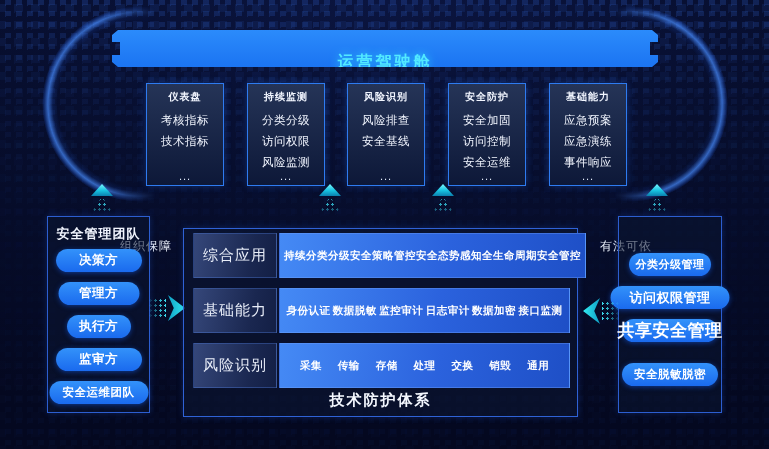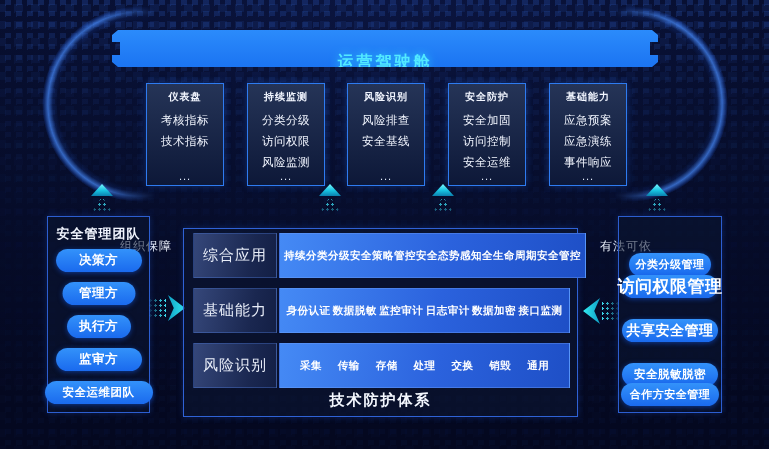--- a/index.html
+++ b/index.html
@@ -215,32 +215,31 @@
       <div class="tri"></div>
       <div class="dots"></div>
     </div>
   <div class="mid-label" style="left:120px; top:195px">组织保障</div>
   <div class="mid-label" style="left:364px; top:197px">技术支撑</div>
   <div class="mid-label" style="left:600px; top:195px">有法可依</div>
 
   <div class="panel" style="left:47px; width:103px">
     <div class="panel-title">安全管理团队</div>
     <div class="pill" style="top:32px;  width:86px">决策方</div>
-    <div class="pill" style="top:65px;  width:73px">管理方</div>
+    <div class="pill" style="top:65px;  width:81px">管理方</div>
     <div class="pill" style="top:98px;  width:64px">执行方</div>
     <div class="pill" style="top:131px; width:86px">监审方</div>
-    <div class="pill" style="top:164px; width:108px; font-size:11.5px">安全运维团队</div>
+    <div class="pill" style="top:164px; width:99px; font-size:11.5px">安全运维团队</div>
   </div>
 
   <div class="panel" style="left:618px; width:104px">
     <div class="pill" style="top:36px;  width:82px; font-size:11px">分类分级管理</div>
-    <div class="pill" style="top:58px;  width:96px; font-size:17px">访问权限管理</div>
-    <div class="pill" style="top:102px; width:96px; font-size:14px">共享安全管理</div>
+    <div class="pill" style="top:69px;  width:119px; font-size:13px">访问权限管理</div>
+    <div class="pill" style="top:102px; width:96px; font-size:17px">共享安全管理</div>
     <div class="pill" style="top:146px; width:96px; font-size:11.5px">安全脱敏脱密</div>
-    <div class="pill" style="top:166px; width:98px; font-size:11px">合作方安全管理</div>
   </div>
 
   <div class="side-arrow" style="left:148px; top:295px">
     <div class="trail"></div>
       <div class="head"></div>
   </div>
   <div class="side-arrow to-left" style="left:582px; top:298px">
     <div class="trail"></div>
       <div class="head"></div>
   </div>

